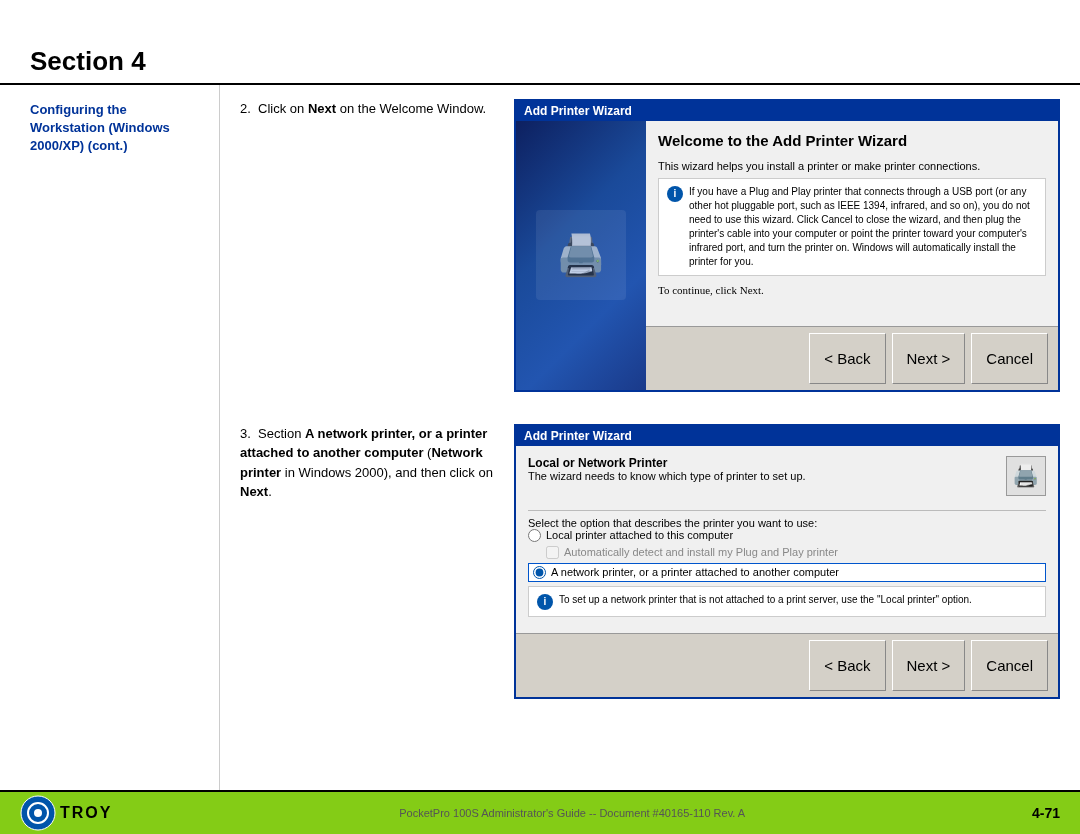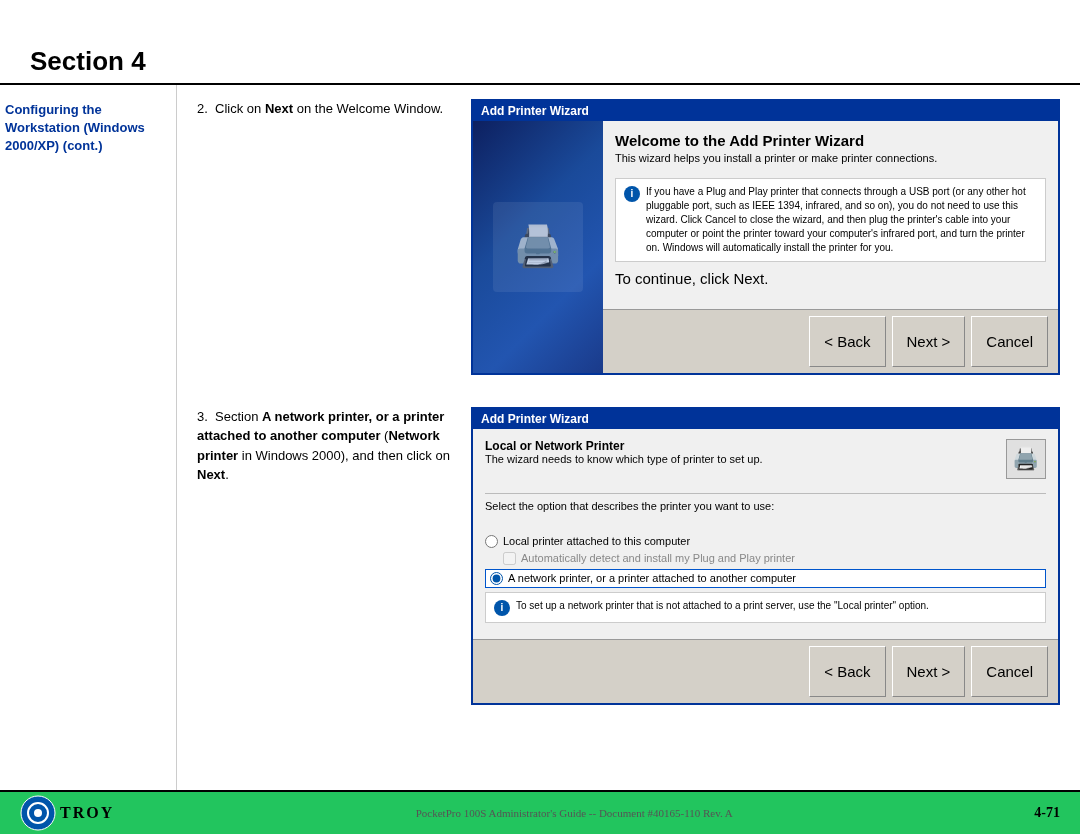--- a/index.html
+++ b/index.html
@@ -28,22 +28,22 @@
     .header-title {
       font-size: 26px;
       font-weight: bold;
       color: #000;
       flex: 1;
       text-align: center;
     }
 
     
     .sidebar {
-      width: 177px;
-      padding: 16px 5px;
+      width: 220px;
+      padding: 16px 30px;
       border-right: 1px solid #ccc;
     }
     .sidebar-title {
       color: #003399;
       font-size: 13px;
       font-weight: bold;
       line-height: 1.4;
     }
 
     
@@ -104,27 +104,28 @@
     .wizard1-right {
       flex: 1;
       padding: 10px 12px;
       background: #f0f0f0;
     }
 
     .wizard1-title {
       font-size: 15px;
       font-weight: bold;
       color: #000;
+      margin-bottom: 8px;
       line-height: 1.3;
     }
 
     .wizard1-desc {
       font-size: 11px;
       color: #000;
-      margin-bottom: 12px;
+      margin-bottom: 4px;
       line-height: 1.4;
     }
 
     .info-box {
       display: flex;
       gap: 6px;
       background: #fff;
       border: 1px solid #ccc;
       padding: 6px 8px;
       margin-bottom: 8px;
@@ -145,23 +146,24 @@
       margin-top: 1px;
     }
 
     .info-text {
       font-size: 10px;
       color: #000;
       line-height: 1.4;
     }
 
     .continue-text {
-      font-size: 15px;
-      color: #000;
-      margin-bottom: 12px;
+      font-size: 11px;
+      color: #000;
+      margin-bottom: 20px;
+      font-family: Liberation Serif, serif;
     }
 
     .wizard-buttons {
       display: flex;
       justify-content: flex-end;
       gap: 6px;
       padding: 6px 10px;
       background: #d4d0c8;
       border-top: 1px solid #999;
     }
@@ -219,21 +221,21 @@
 
     .wizard2-separator {
       border: none;
       border-top: 1px solid #bbb;
       margin: 6px 0;
     }
 
     .wizard2-label {
       font-size: 11px;
       color: #000;
-      margin-bottom: 23px;
+      margin-bottom: 0;
     }
 
     .radio-option {
       display: flex;
       align-items: center;
       gap: 5px;
       margin-bottom: 4px;
       font-size: 11px;
       color: #000;
     }
@@ -264,22 +266,21 @@
       border: 1px solid #0055cc;
     }
 
     
     .footer {
       height: 44px;
       border-top: 2px solid #000;
       display: flex;
       align-items: center;
       padding: 0 20px;
-      background: #22c55e;
-      font-family: Liberation Serif, serif;
+      background: #84cc16;
     }
 
     .footer-logo {
       display: flex;
       align-items: center;
       gap: 8px;
       flex: 0 0 auto;
     }
 
     .troy-text {

